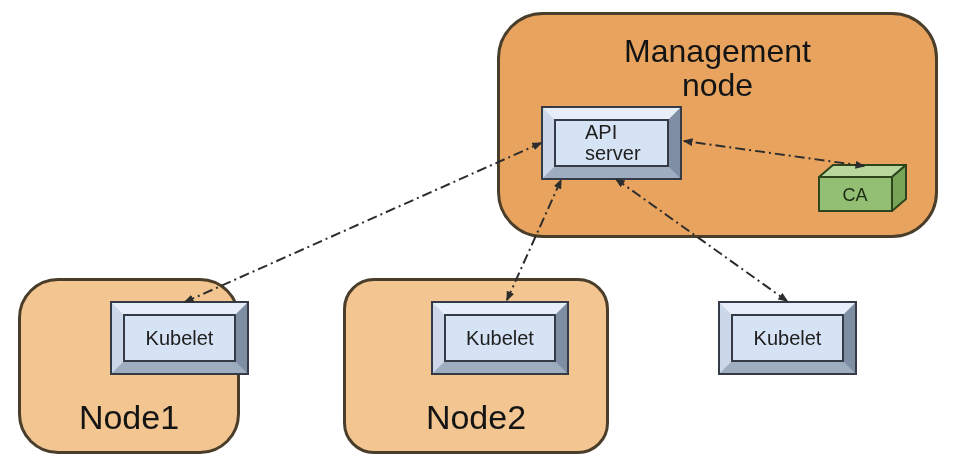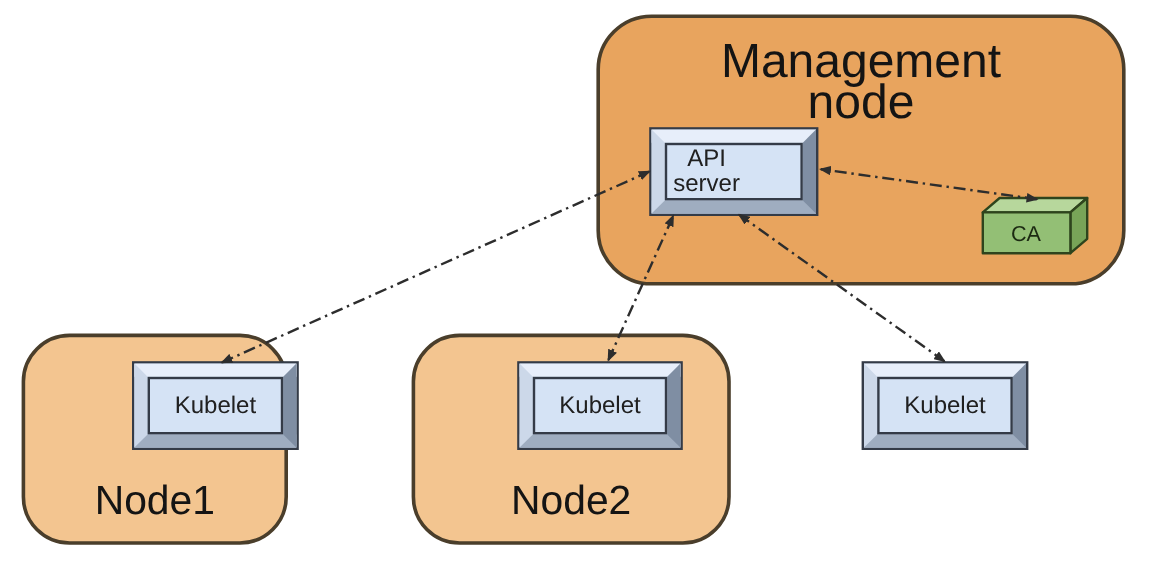--- a/index.html
+++ b/index.html
@@ -9,21 +9,21 @@
     overflow:hidden;
   }
   
   .rnode {
     position:absolute; box-sizing:border-box;
     background:#f3c590; border:3px solid #4a3e2b; border-radius:40px;
   }
   .rnode.mgmt { background:#e8a45e; border-radius:46px; }
   .mgmt-title {
     position:absolute; left:0; right:0; top:19px;
-    text-align:center; font-size:40px; line-height:34px;
+    text-align:center; font-size:32px; line-height:34px;
     white-space:pre-line; color:#141414;
   }
   .node-label {
     position:absolute; left:0; right:0; top:118px;
     text-align:center; font-size:34px; line-height:36px; color:#141414;
   }
   
   .bevel {
     position:absolute; box-sizing:border-box;
     border:11px solid;
@@ -31,22 +31,22 @@
     background:#d5e3f5;
     box-shadow:0 0 0 2px #343b47;
   }
   .bevel-inner {
     position:absolute; inset:0; box-sizing:border-box;
     border:2px solid #343b47;
     display:flex; align-items:center; justify-content:center;
     font-size:20px; line-height:21px; color:#202020;
   }
   .bevel-inner.api {
-    justify-content:flex-start; padding-left:5px;
-    white-space:pre-line; text-align:center;
+    justify-content:flex-start; padding-left:29px;
+    white-space:pre-line; text-align:left;
   }
   
   svg.overlay {
     position:absolute; left:0; top:0; z-index:10; pointer-events:none;
   }
   .conn { fill:none; stroke-width:2; stroke-dasharray:10 4 2 4; }
   .ca-label { font-size:18px; fill:#1c2a12; font-family:"Liberation Sans","DejaVu Sans",sans-serif; }
 </style>
 </head>
 <body>
@@ -63,21 +63,21 @@
     </div>
   </div>
 
   <div class="rnode" style="left:18px; top:278px; width:222px; height:176px;">
     <div class="node-label">Node1</div>
   </div>
   <div class="bevel" style="left:112px; top:303px; width:135px; height:70px;">
     <div class="bevel-inner">Kubelet</div>
   </div>
 
-  <div class="rnode" style="left:343px; top:278px; width:266px; height:176px;">
+  <div class="rnode" style="left:343px; top:278px; width:266px; height:176px;border-radius:31px;">
     <div class="node-label">Node2</div>
   </div>
   <div class="bevel" style="left:433px; top:303px; width:134px; height:70px;">
     <div class="bevel-inner">Kubelet</div>
   </div>
 
   <div class="bevel" style="left:720px; top:303px; width:135px; height:70px;">
     <div class="bevel-inner">Kubelet</div>
   </div>
 

